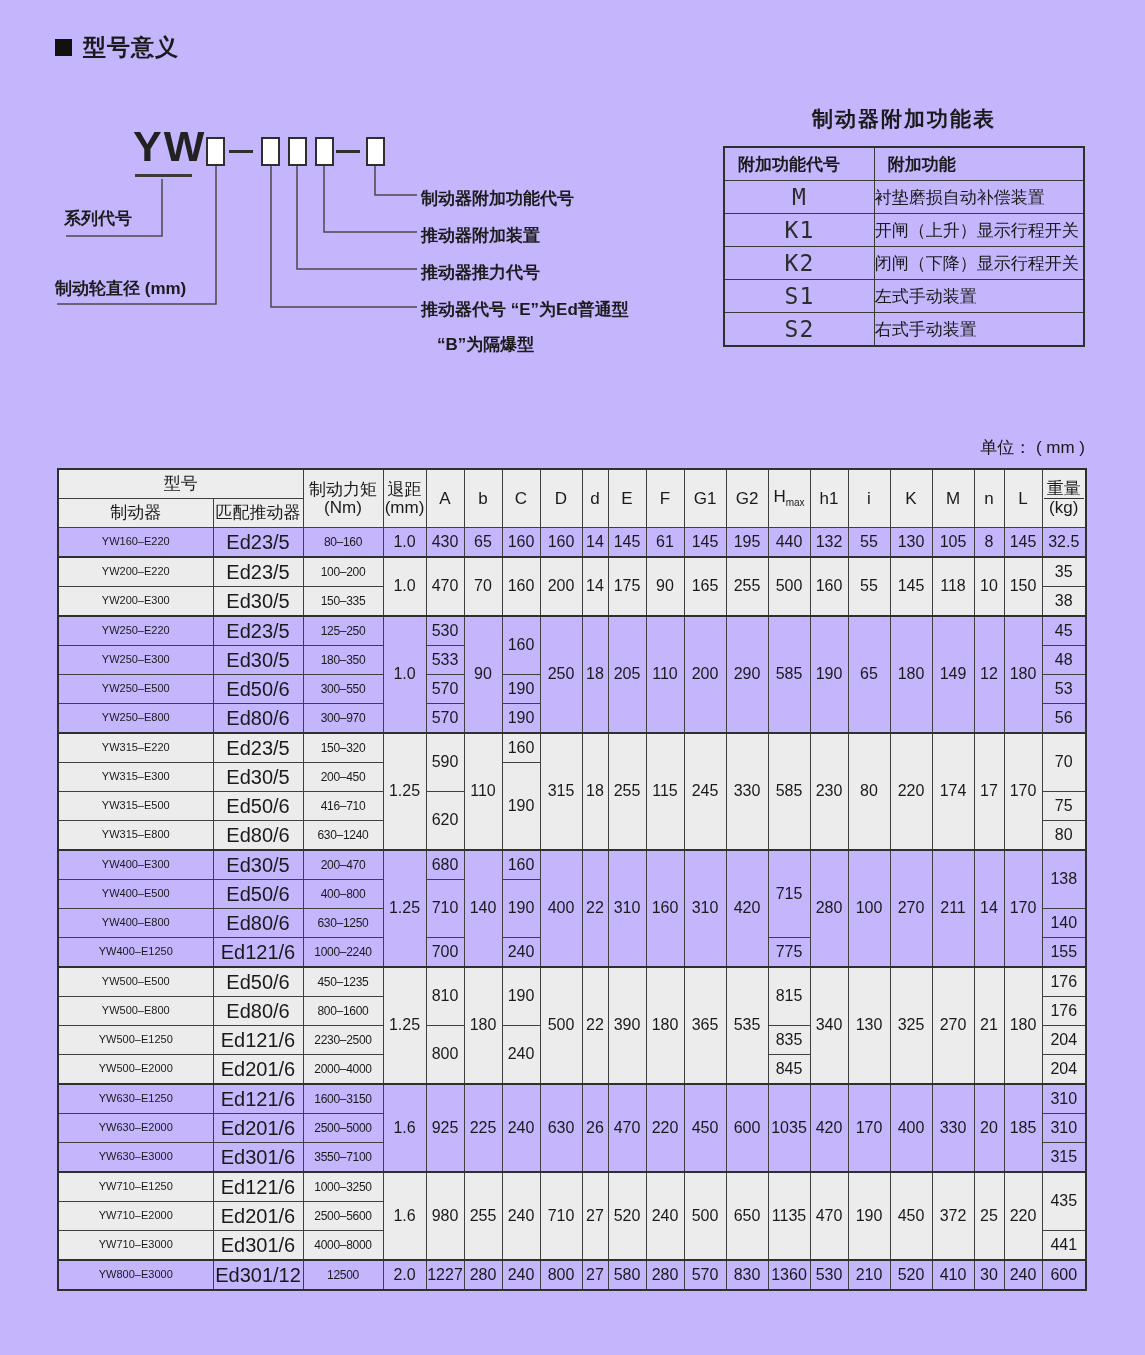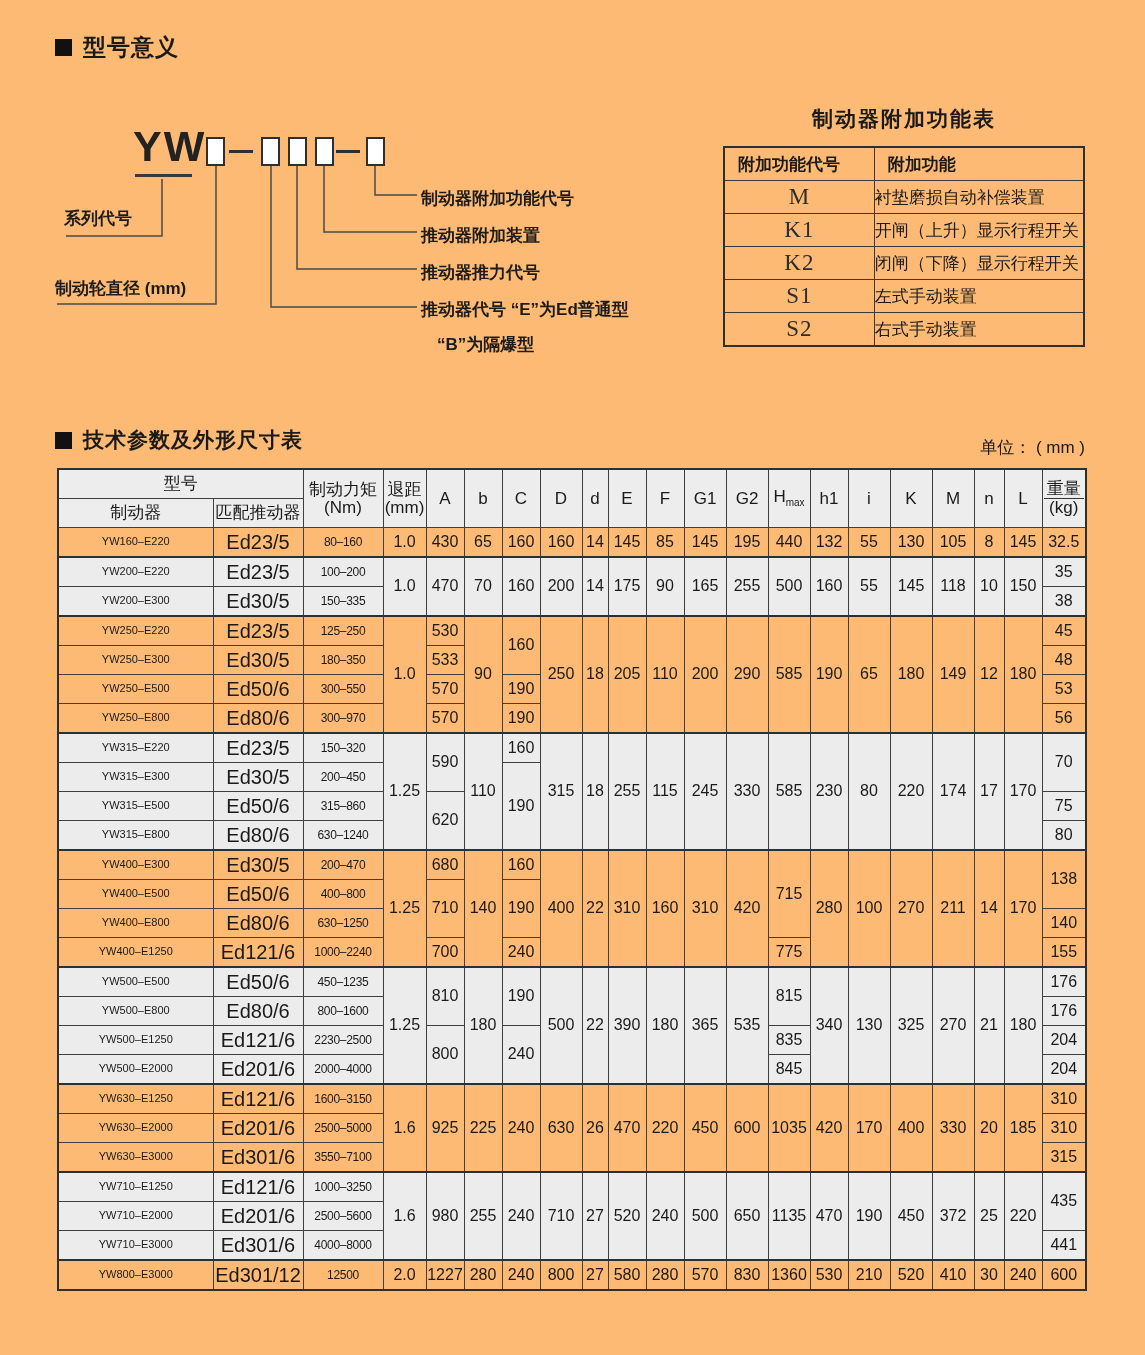--- a/index.html
+++ b/index.html
@@ -1,16 +1,16 @@
 <!DOCTYPE html>
 <html><head>
 <meta charset="utf-8">
 <style>
   html,body{margin:0;padding:0;background:#fff;}
-  .page{position:relative;width:1145px;height:1355px;background:#fdba74;
+  .page{position:relative;width:1145px;height:1355px;background:#c4b5fd;
         font-family:"Liberation Sans","DejaVu Sans",sans-serif;color:#1a1a1a;overflow:hidden;}
   .sec-title{position:absolute;display:flex;align-items:center;gap:11px;font-weight:bold;}
   .sq{width:17px;height:17px;background:#111;flex:0 0 auto;}
   .t1{left:55px;top:32px;font-size:23px;letter-spacing:1px;}
   .t2{left:55px;top:426px;font-size:21px;letter-spacing:1px;}
   .unit-label{position:absolute;left:900px;top:436px;width:185px;text-align:right;font-size:17px;font-weight:500;}
 
   
   .yw{position:absolute;left:133px;top:122px;font-size:43px;font-weight:700;letter-spacing:2px;color:#222;}
   .yw-underline{position:absolute;left:135px;top:174px;width:57px;height:3px;background:#3a3a3a;}
@@ -26,21 +26,21 @@
   .lb-attach{left:421px;top:224px;}
   .lb-thrust{left:421px;top:261px;}
   .lb-thr1{left:421px;top:298px;}
   .lb-thr2{left:437px;top:333px;}
 
   
   .ftitle{position:absolute;left:723px;top:105px;width:362px;text-align:center;
           font-size:21px;font-weight:bold;letter-spacing:2px;}
   .ftable{position:absolute;left:723px;top:146px;width:362px;border-collapse:collapse;
           border:2px solid #2f2f2f;}
-  .ftable th,.ftable td{border:1px solid #3a3a3a;height:32px;padding:0;font-family:Liberation Serif, serif;}
+  .ftable th,.ftable td{border:1px solid #3a3a3a;height:32px;padding:0;}
   .ftable th{font-size:17px;font-weight:bold;text-align:left;padding-left:13px;}
   .f-code{width:150px;text-align:center;font-family:"DejaVu Sans Mono","Liberation Mono",monospace;
           font-size:23px;font-weight:300;color:#2d2d2d;letter-spacing:1px;}
   .f-desc{width:210px;text-align:left;padding-left:13px;font-size:17px;font-weight:500;}
 
   
   .spec{position:absolute;left:57px;top:468px;width:1028px;border-collapse:collapse;
         table-layout:fixed;border:2px solid #2f2f2f;font-size:16px;}
   .spec th,.spec td{border:1px solid #3f3f3f;height:28px;padding:0;text-align:center;
         vertical-align:middle;line-height:1.05;}
@@ -115,24 +115,20 @@
         <td class="f-code">S1</td>
         <td class="f-desc">左式手动装置</td>
       </tr>
       <tr>
         <td class="f-code">S2</td>
         <td class="f-desc">右式手动装置</td>
       </tr>
     </tbody>
   </table>
 
-  <div class="sec-title t2">
-    <span class="sq"></span>
-    <span>技术参数及外形尺寸表</span>
-  </div>
   <div class="unit-label">单位： ( mm )</div>
 
   <table class="spec">
       <colgroup>
         <col style="width: 155px;">
         <col style="width: 90px;">
         <col style="width: 80px;">
         <col style="width: 43px;">
         <col style="width: 38px;">
         <col style="width: 38px;">
@@ -191,21 +187,21 @@
           <td class="c-model">YW160–E220</td>
           <td class="c-thr">Ed23/5</td>
           <td class="c-torque">80–160</td>
           <td class="c-num" rowspan="1">1.0</td>
           <td class="c-num" rowspan="1">430</td>
           <td class="c-num" rowspan="1">65</td>
           <td class="c-num" rowspan="1">160</td>
           <td class="c-num" rowspan="1">160</td>
           <td class="c-num" rowspan="1">14</td>
           <td class="c-num" rowspan="1">145</td>
-          <td class="c-num" rowspan="1">85</td>
+          <td class="c-num" rowspan="1">61</td>
           <td class="c-num" rowspan="1">145</td>
           <td class="c-num" rowspan="1">195</td>
           <td class="c-num" rowspan="1">440</td>
           <td class="c-num" rowspan="1">132</td>
           <td class="c-num" rowspan="1">55</td>
           <td class="c-num" rowspan="1">130</td>
           <td class="c-num" rowspan="1">105</td>
           <td class="c-num" rowspan="1">8</td>
           <td class="c-num" rowspan="1">145</td>
           <td class="c-num" rowspan="1">32.5</td>
@@ -310,21 +306,21 @@
         </tr>
         <tr class="shade">
           <td class="c-model">YW315–E300</td>
           <td class="c-thr">Ed30/5</td>
           <td class="c-torque">200–450</td>
           <td class="c-num" rowspan="3">190</td>
         </tr>
         <tr class="shade">
           <td class="c-model">YW315–E500</td>
           <td class="c-thr">Ed50/6</td>
-          <td class="c-torque">315–860</td>
+          <td class="c-torque">416–710</td>
           <td class="c-num" rowspan="2">620</td>
           <td class="c-num" rowspan="1">75</td>
         </tr>
         <tr class="shade">
           <td class="c-model">YW315–E800</td>
           <td class="c-thr">Ed80/6</td>
           <td class="c-torque">630–1240</td>
           <td class="c-num" rowspan="1">80</td>
         </tr>
         <tr class="bs">

